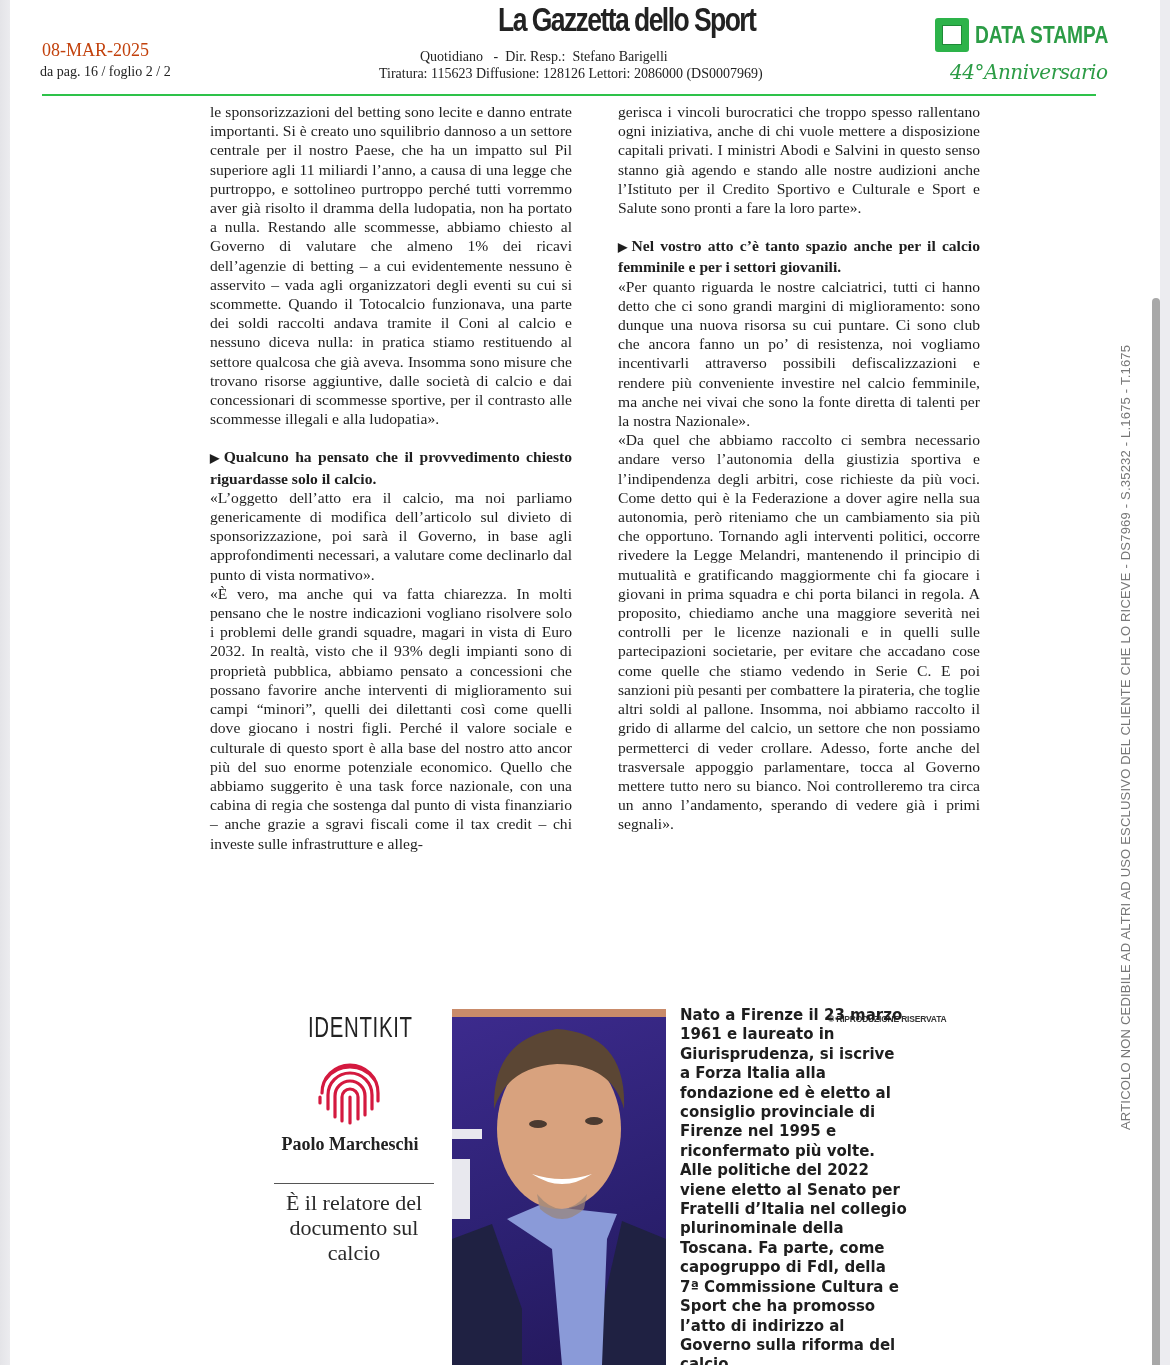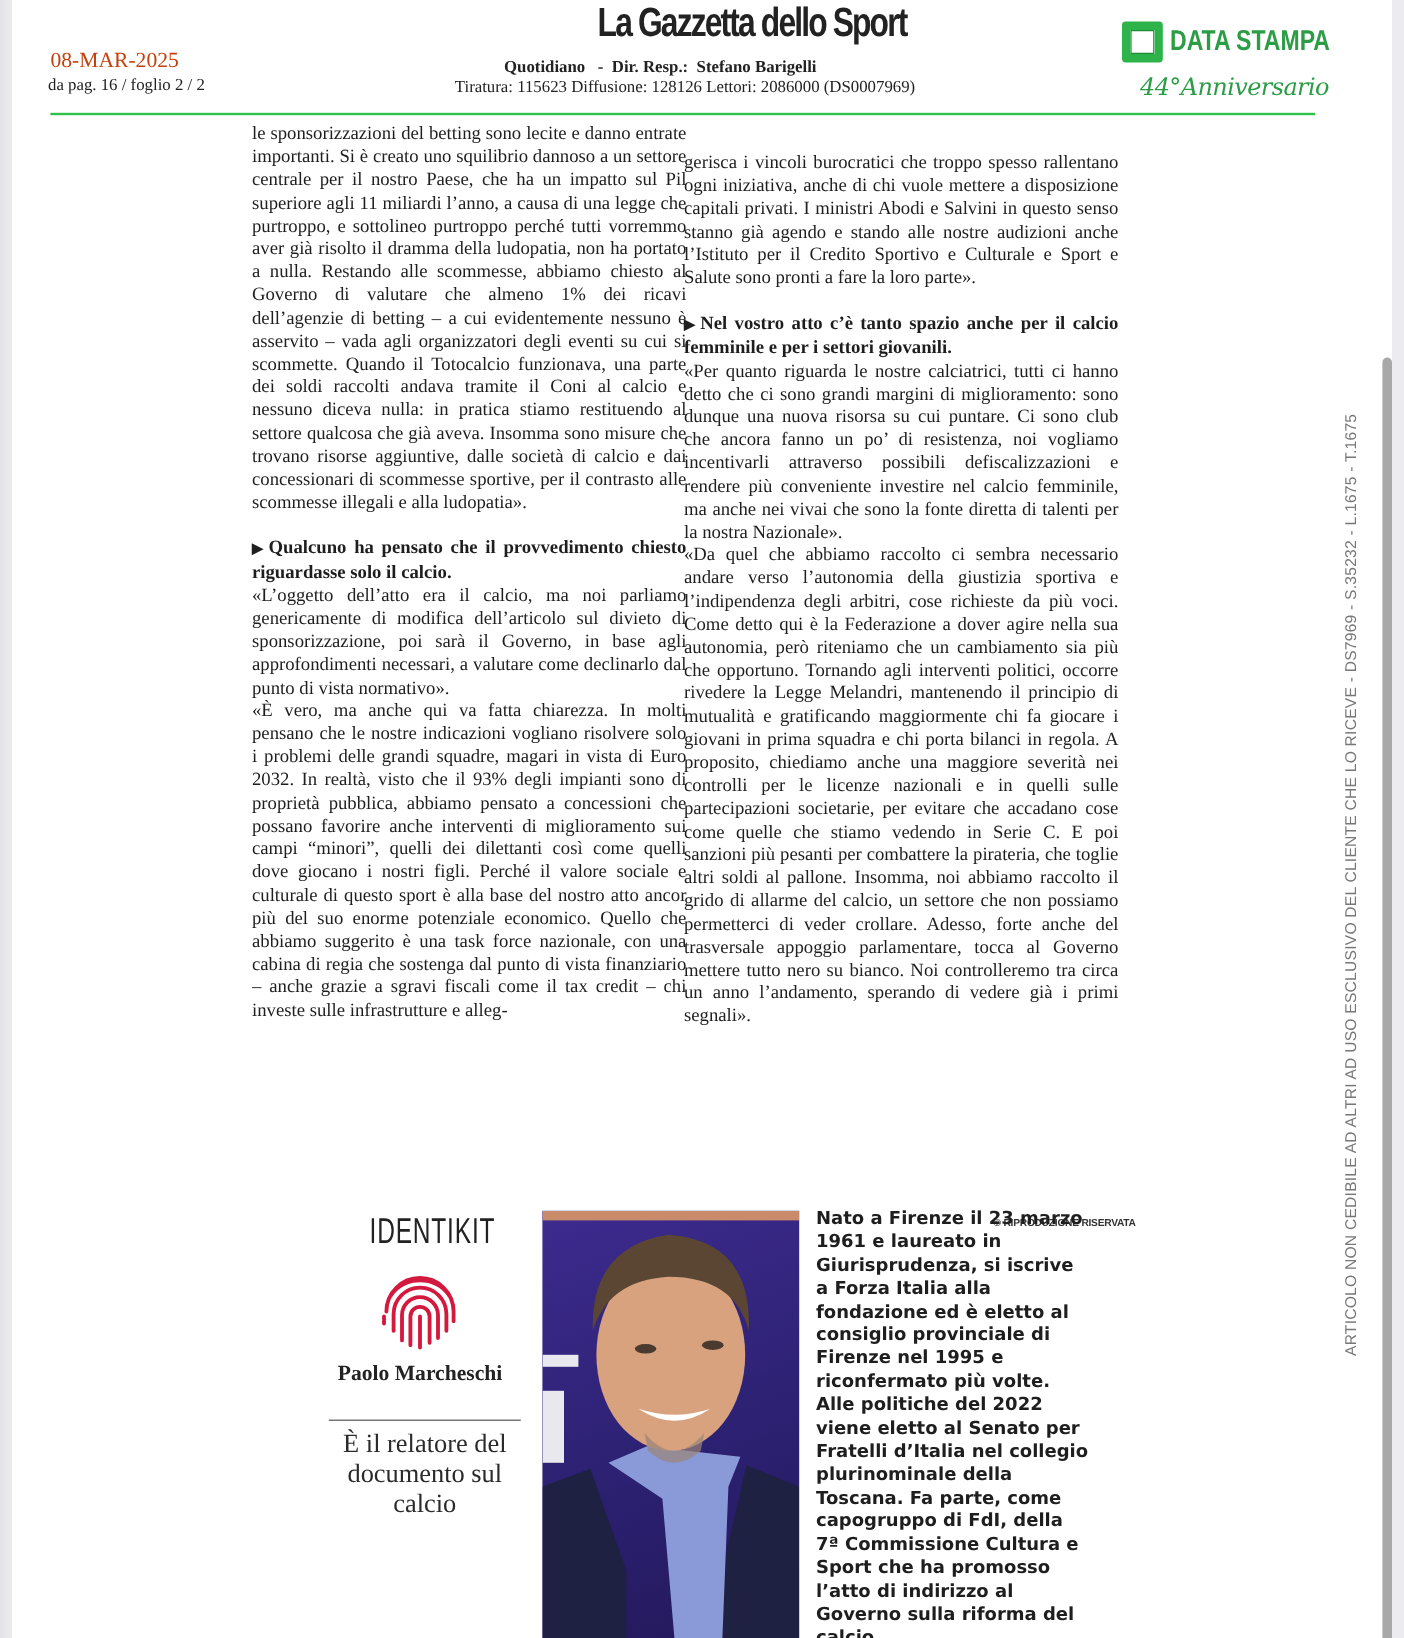--- a/index.html
+++ b/index.html
@@ -22,42 +22,42 @@
     background:#a8a8a8; border-radius:4px 4px 0 0;
   }
   
   .hdr-date { position:absolute; left:42px; top:40px; font-size:18px; color:#c2410c; }
   .hdr-page { position:absolute; left:40px; top:64px; font-size:14px; color:#222; }
   .hdr-logo {
     position:absolute; left:498px; top:0px; font-family:"Liberation Sans", sans-serif;
     font-size:34px; font-weight:bold; letter-spacing:-2px; color:#222;
     transform:scaleX(0.78); transform-origin:left top;
   }
-  .hdr-meta1 { position:absolute; left:420px; top:49px; font-size:14px; color:#222; white-space:pre;font-weight:bold; }
+  .hdr-meta1 { position:absolute; left:420px; top:49px; font-size:14px; color:#222; white-space:pre; }
   .hdr-meta2 { position:absolute; left:379px; top:66px; font-size:14px; color:#222; }
   .ds-logo { position:absolute; left:935px; top:18px; display:flex; align-items:center; }
   .ds-square {
     width:20px; height:20px; border:7px solid #2db34a; border-radius:3px; background:#fff;
     box-shadow: inset 0 0 0 1px #1e8a36;
   }
   .ds-text {
     margin-left:6px; font-family:"Liberation Sans", sans-serif; font-weight:bold;
     font-size:24px; color:#2c9c46; transform:scaleX(0.8); transform-origin:left center;
     white-space:nowrap;
   }
   .ds-anniv {
     position:absolute; left:950px; top:60px; font-size:20px; font-style:italic;
     color:#2c9c46; font-family:"DejaVu Serif", serif; letter-spacing:-0.5px;
   }
   .hdr-line { position:absolute; left:42px; top:94px; width:1054px; height:2px; background:#2ec24a; }
 
   
   .col { position:absolute; font-size:15.6px; line-height:19.2px; text-align:justify; color:#1e1e1e; }
   .col1 { left:210px; top:102px; width:362px; }
-  .col2 { left:570px; top:102px; width:362px;margin-top:24px; }
+  .col2 { left:618px; top:102px; width:362px; }
   .col p { margin:0; }
   .q { font-weight:bold; margin-top:19px !important; }
   .q::before { content:"\25B6"; font-size:12px; margin-right:2px; }
   .copy {
     position:absolute; left:828px; top:978px; font-family:"Liberation Sans", sans-serif;
     font-size:8.5px; font-weight:bold; color:#333; letter-spacing:-0.2px;margin-top:36px;
   }
 
   
   .idk-title {

